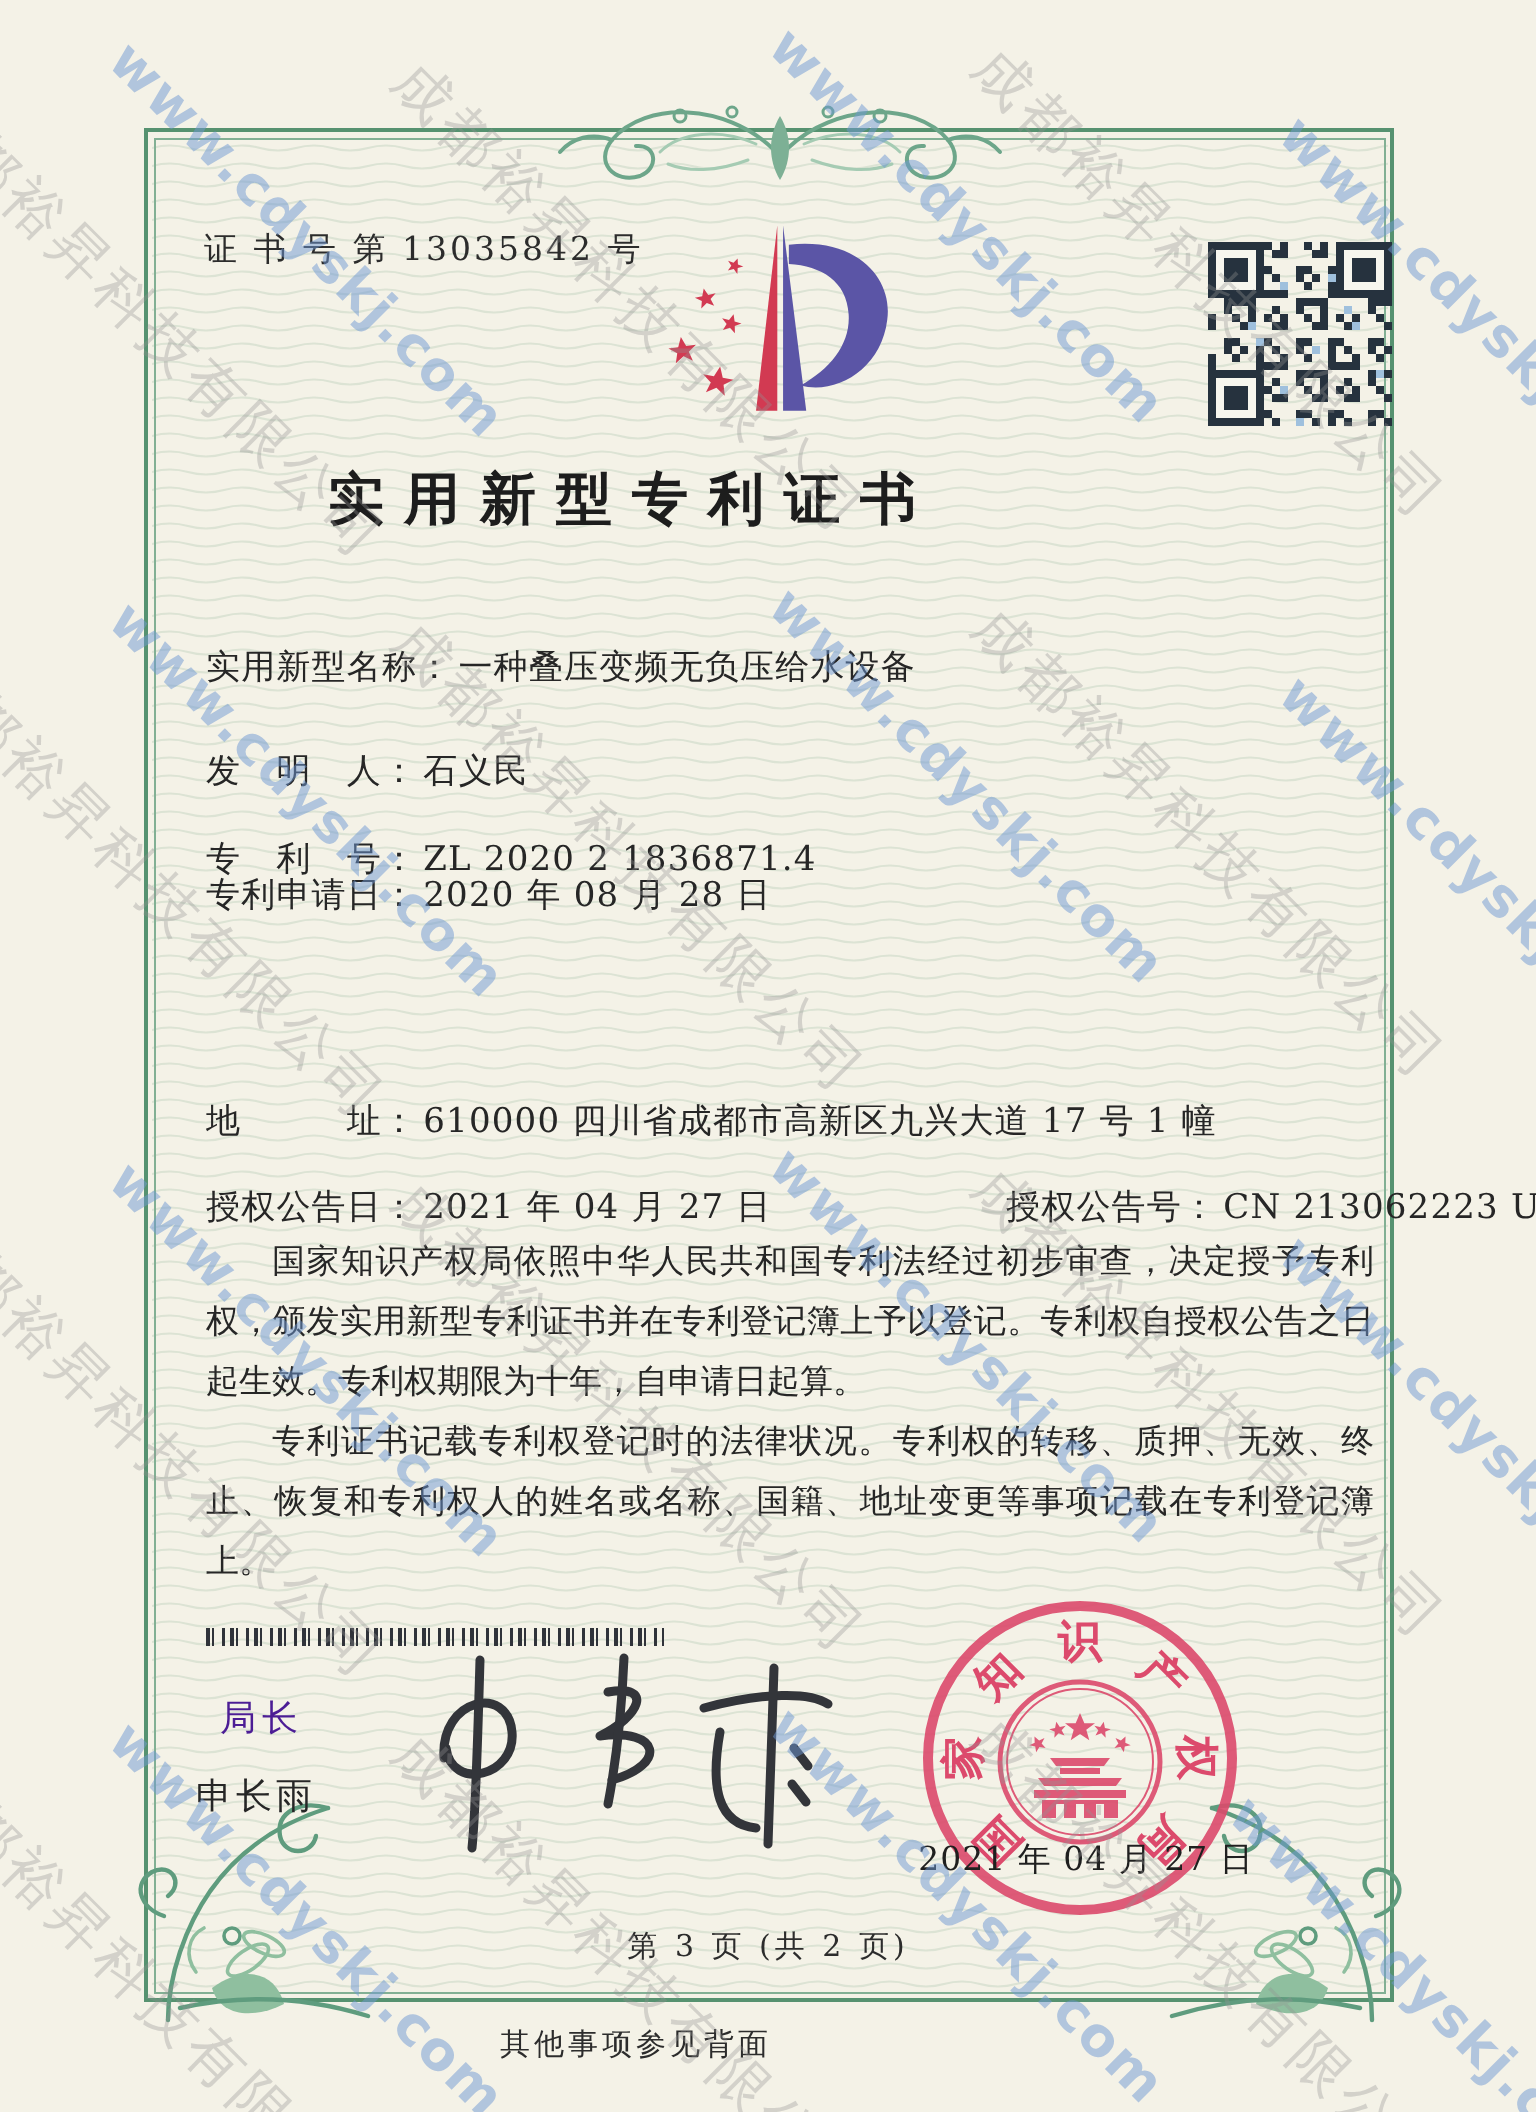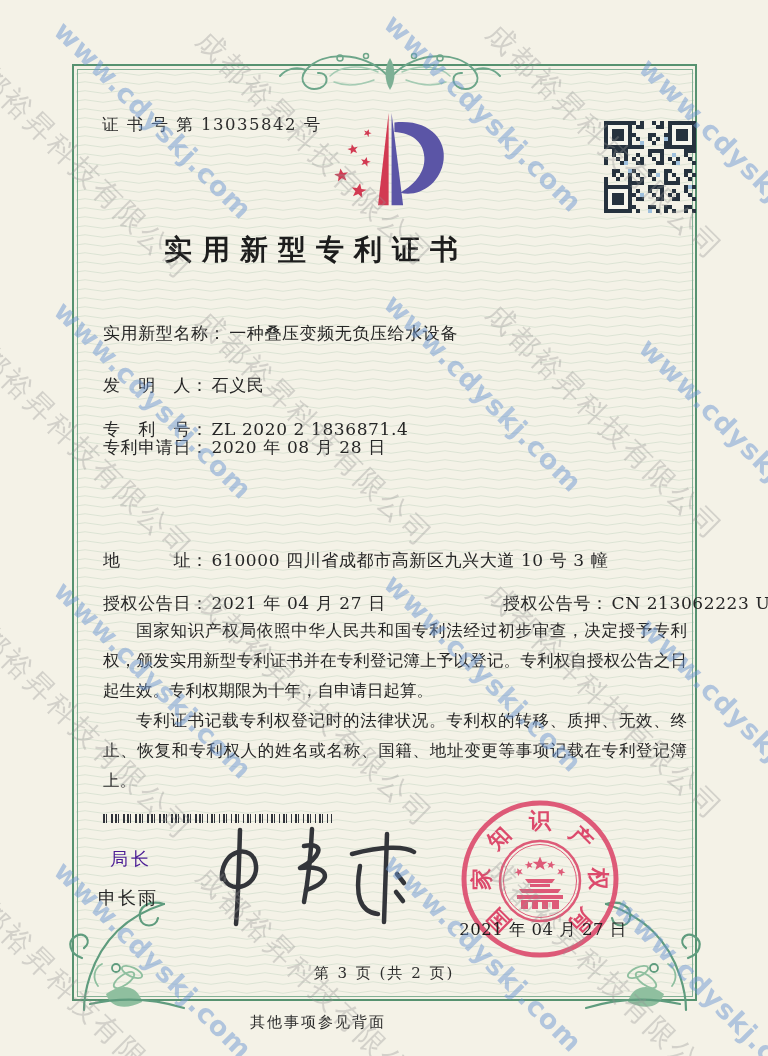--- a/index.html
+++ b/index.html
@@ -278,21 +278,21 @@
   <div class="field" style="top:322px">
     <span class="flabel">实用新型名称：</span><span class="fvalue">一种叠压变频无负压给水设备</span>
   </div>
   <div class="field" style="top:418px">
     <span class="flabel">专　利　号：</span><span class="fvalue">ZL 2020 2 1836871.4</span>
   </div>
   <div class="field" style="top:436px">
     <span class="flabel">专利申请日：</span><span class="fvalue">2020 年 08 月 28 日</span>
   </div>
   <div class="field" style="top:549px">
-    <span class="flabel">地　　　址：</span><span class="fvalue">610000 四川省成都市高新区九兴大道 10 号 3 幢</span>
+    <span class="flabel">地　　　址：</span><span class="fvalue">610000 四川省成都市高新区九兴大道 17 号 1 幢</span>
   </div>
   <div class="field" style="top:592px">
     <span class="flabel">授权公告日：</span><span class="fvalue">2021 年 04 月 27 日</span>
     <span class="field2">
       <span class="flabel">授权公告号：</span><span class="fvalue">CN 213062223 U</span>
     </span>
   </div>
 
   <p class="para" style="top:706px">专利证书记载专利权登记时的法律状况。专利权的转移、质押、无效、终止、恢复和专利权人的姓名或名称、国籍、地址变更等事项记载在专利登记簿上。</p>
   <p class="para" style="top:616px">国家知识产权局依照中华人民共和国专利法经过初步审查，决定授予专利权，颁发实用新型专利证书并在专利登记簿上予以登记。专利权自授权公告之日起生效。专利权期限为十年，自申请日起算。</p>

